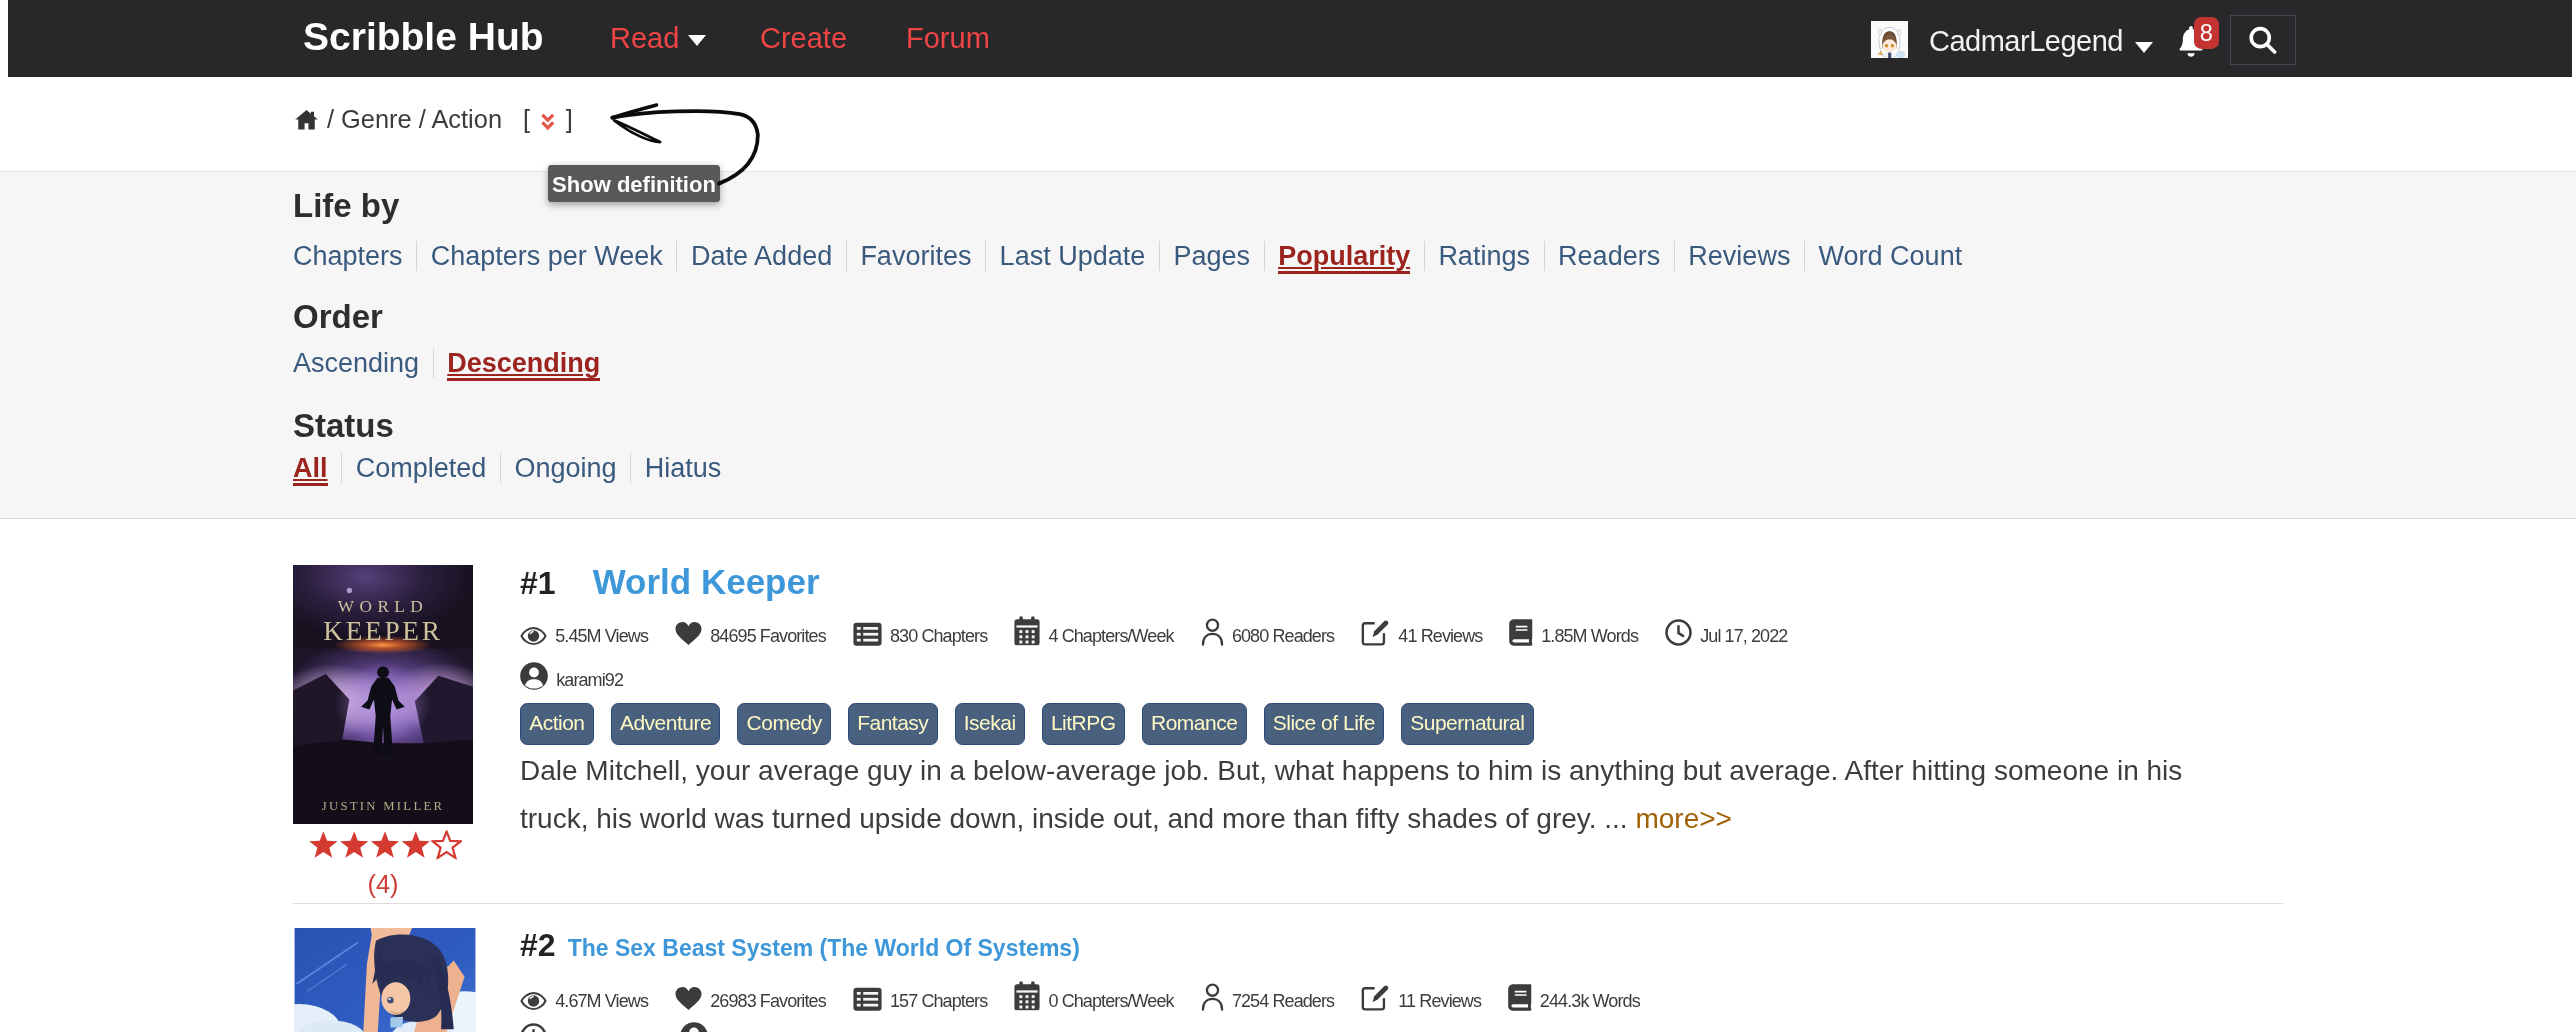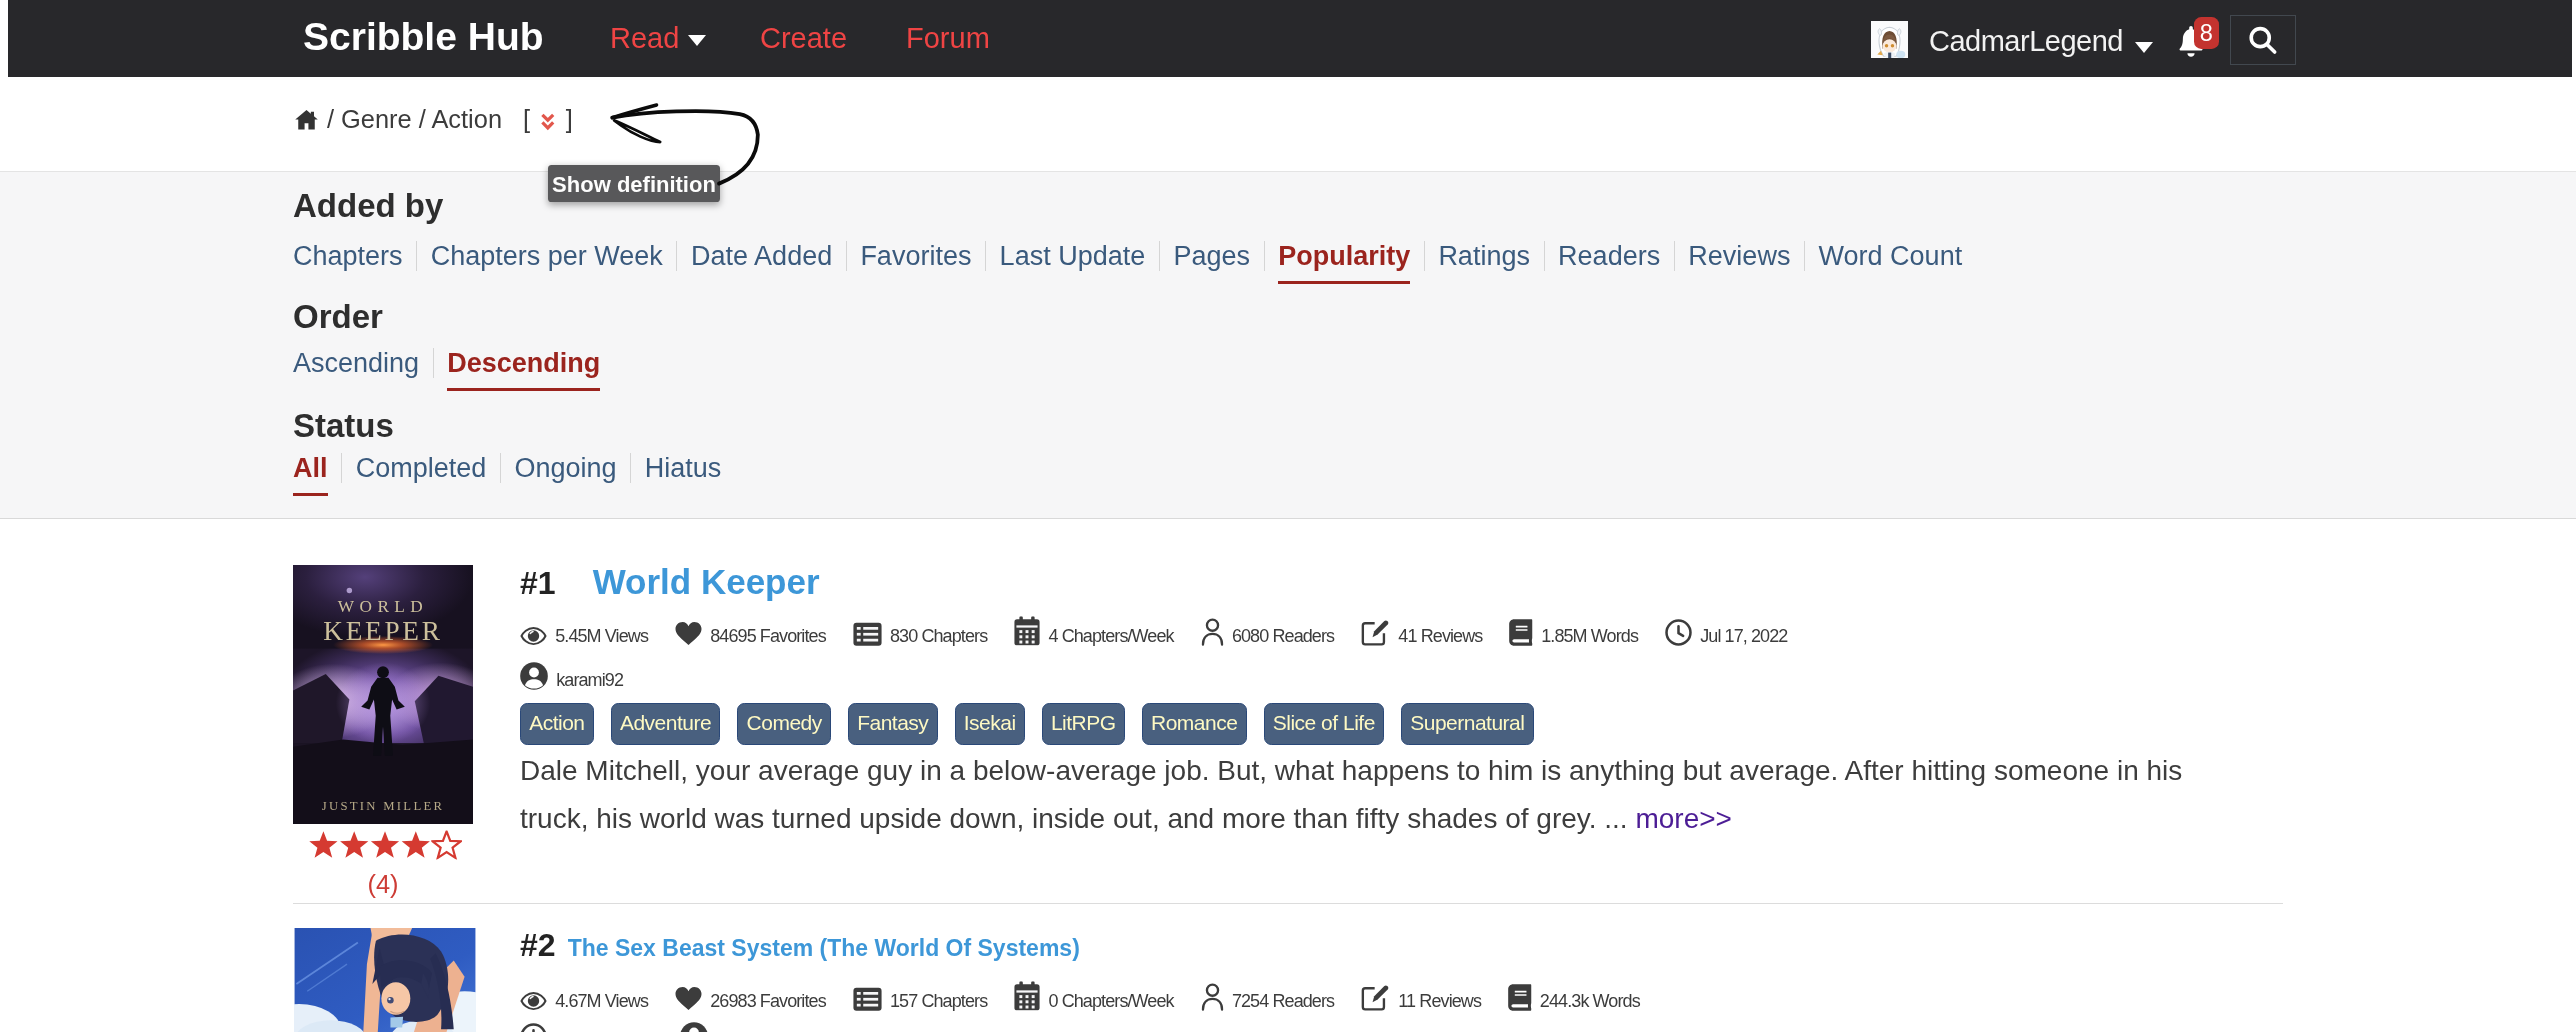--- a/index.html
+++ b/index.html
@@ -22,32 +22,32 @@
 
 #crumb { position:absolute; left:295px; top:105px; font-size:25.4px; color:#3c3c3c; }
 #crumb svg { vertical-align:-2.7px; }
 #tooltip { position:absolute; left:548px; top:165px; width:172px; height:37px; background:#58585a; border-radius:3.6px; color:#fdfdfd; font-size:22px; font-weight:700; text-align:center; line-height:40px; box-shadow:0 2.7px 7.3px rgba(0,0,0,.35); z-index:9; }
 
 #filter { position:absolute; left:0; top:171px; width:2576px; height:348px; background:#f6f6f7; border-top:1.8px solid #e4e4e4; border-bottom:1.8px solid #d9d9d9; }
 .fhead { position:absolute; left:293px; font-size:33px; font-weight:700; color:#2e2e2e; }
 .frow { position:absolute; left:293px; font-size:27px; color:#3a5a7d; white-space:nowrap; }
 .frow span.it { padding-right:13.6px; margin-right:13.6px; border-right:1.8px solid #d5d5d5; }
 .frow span.it:last-child { border-right:none; }
-.act { color:#9b241e; font-weight:700; border-bottom:3.6px solid #9b241e; padding-bottom:10px; }
+.act { color:#9b241e; font-weight:700; border-bottom:3.6px solid #9b241e; padding-bottom:0;text-decoration:underline; }
 
 .num { font-size:32px; font-weight:700; color:#232323; }
 .title { font-size:23px; font-weight:700; color:#3d97d8; }
 .stats { position:absolute; left:520px; font-size:18px; letter-spacing:-0.9px; color:#3c3c3c; white-space:nowrap; }
 .stats svg { vertical-align:-3.6px; }
 .st { margin-right:27px; }
 .ic { margin-right:8.2px; }
 .tagrow { position:absolute; left:520px; }
 .tag { display:inline-block; height:42px; line-height:38px; background:#49607f; border:1.8px solid #2a4878; border-radius:7.3px; color:#fef9c3; font-size:21px; letter-spacing:-0.5px; padding:0 8.2px; margin-right:17px; }
 .desc { position:absolute; left:520px; font-size:28px; color:#3d3d3d; line-height:48px; letter-spacing:0px; }
-.more { color:#4c1d95; }
+.more { color:#a16207; }
 .sep { position:absolute; left:293px; width:1990px; height:0; border-top:1.8px solid #dcdcdc; }
 #rate1 { position:absolute; left:308px; top:828px; width:154px; height:34px; }
 #rc1 { position:absolute; left:293px; top:870px; width:180px; text-align:center; font-size:25.4px; color:#cd3c35; }
 
 #cover1 { position:absolute; left:293px; top:565px; width:180px; height:259px; overflow:hidden; }
 #cover2 { position:absolute; left:294px; top:928px; width:182px; height:104px; overflow:hidden; }
 </style>
 </head>
 <body>
 <svg width="0" height="0" style="position:absolute">
@@ -150,21 +150,21 @@
     </svg><span style="margin-left:11px">]</span></div>
 
 <svg class="abs" style="left:590px;top:86px;z-index:10" width="182" height="113" viewBox="0 0 200 125">
   <path d="M24 35 C60 28 130 25 165 31 C180 34 184 45 185 54 C185 75 175 95 142 108" fill="none" stroke="#0b0b0b" stroke-width="4.2" stroke-linecap="round"></path>
   <path d="M24 35 C40 30 58 25 73 21" fill="none" stroke="#0b0b0b" stroke-width="3.8" stroke-linecap="round"></path>
   <path d="M26 38 C45 46 62 55 77 62 C65 62 45 52 34 44 Z" fill="#fff" stroke="#0b0b0b" stroke-width="3" stroke-linejoin="round"></path>
 </svg>
 <div id="tooltip">Show definition</div>
 
 <div id="filter">
-  <div class="fhead" style="top:15.4px;">Added by</div>
+  <div class="fhead" style="top:15.4px;">Life by</div>
   <div class="frow" style="top:69px;"><span class="it">Chapters</span><span class="it">Chapters per Week</span><span class="it">Date Added</span><span class="it">Favorites</span><span class="it">Last Update</span><span class="it">Pages</span><span class="it"><span class="act">Popularity</span></span><span class="it">Ratings</span><span class="it">Readers</span><span class="it">Reviews</span><span class="it">Word Count</span></div>
   <div class="fhead" style="top:126px;">Order</div>
   <div class="frow" style="top:176px;"><span class="it">Ascending</span><span class="it"><span class="act">Descending</span></span></div>
   <div class="fhead" style="top:223px;margin-top:12px;">Status</div>
   <div class="frow" style="top:281px;"><span class="it"><span class="act">All</span></span><span class="it">Completed</span><span class="it">Ongoing</span><span class="it">Hiatus</span></div>
 </div>
 
 <div id="cover1"><svg width="180" height="259" viewBox="0 0 198 285">
 <rect width="198" height="285" fill="#171120"></rect>
 <radialGradient id="neb1" cx="40%" cy="12%" r="60%">

